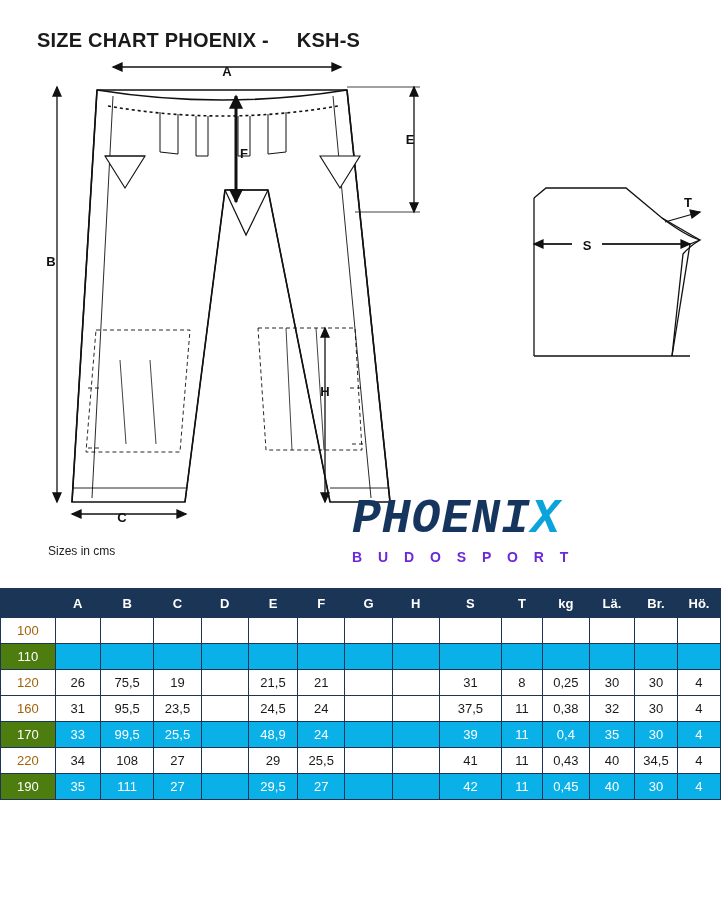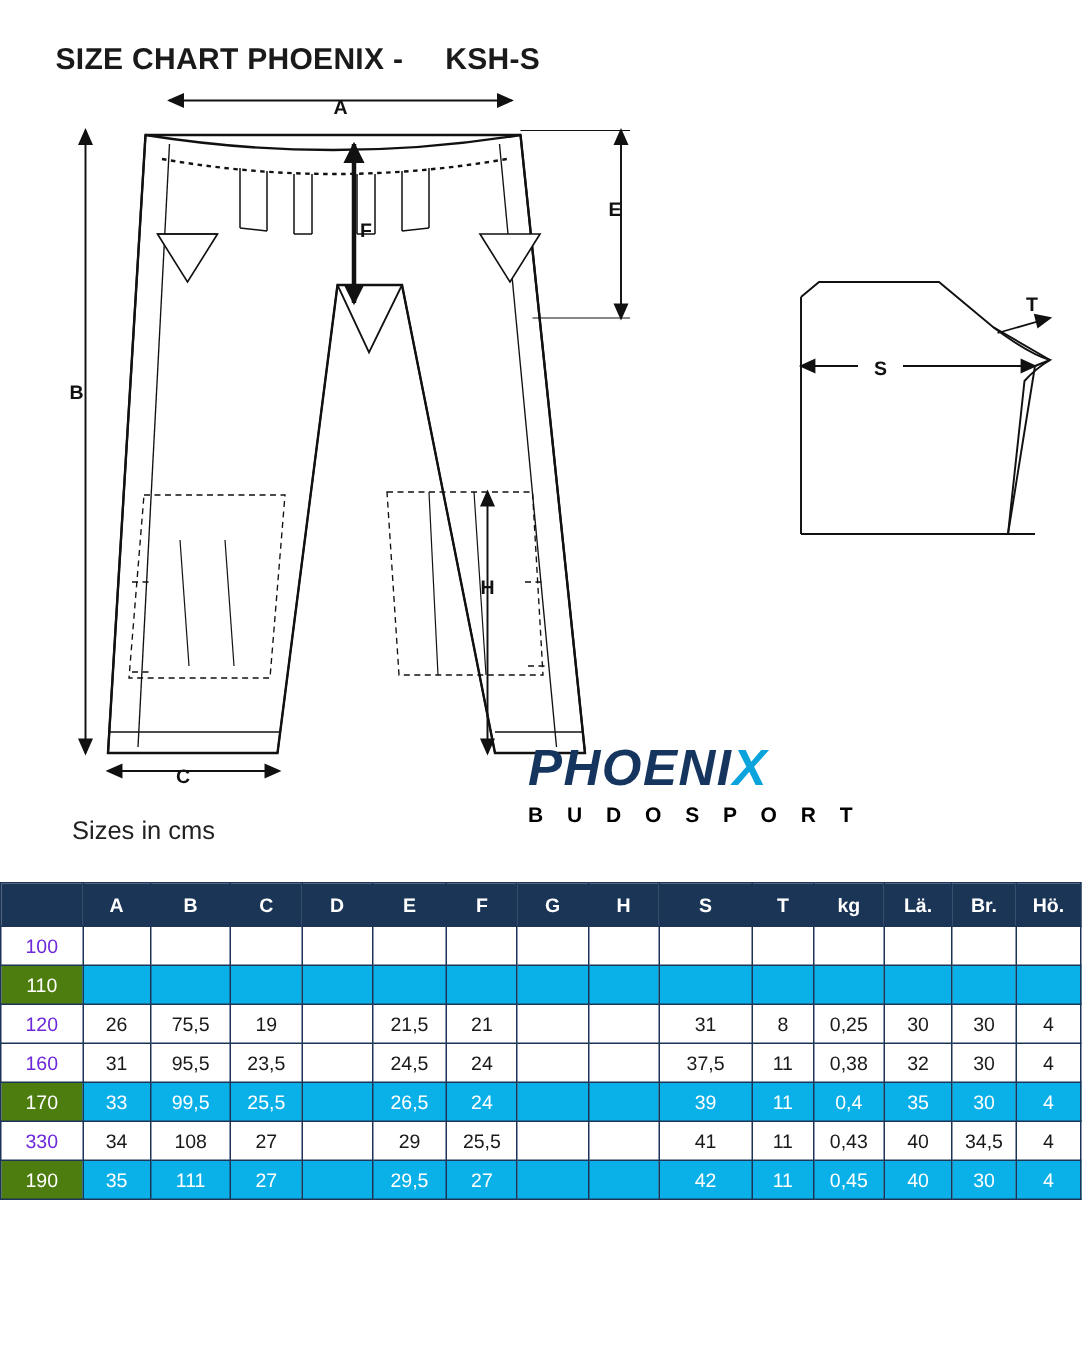--- a/index.html
+++ b/index.html
@@ -36,47 +36,47 @@
     position: absolute;
     left: 0;
     top: 40px;
     width: 721px;
     height: 510px;
   }
   .sizes-note {
     position: absolute;
     left: 48px;
     top: 544px;
-    font-size: 17px;
+    font-size: 12px;
     color: #222;
   }
   .logo-wrap {
     position: absolute;
     left: 352px;
     top: 495px;
     width: 330px;
     height: 95px;
   }
   .logo-text {
-    font-family: Liberation Sans, sans-serif;
-    font-size: 34px;
+    font-family: Liberation Mono, monospace;
+    font-size: 48px;
     font-weight: bold;
     font-style: italic;
     color: #15355e;
     letter-spacing: 1px;
     line-height: 1;
   }
   .logo-x {
     color: #0aa3dc;
   }
   .logo-sub {
     margin-top: 6px;
     font-size: 14px;
     font-weight: bold;
-    color: #000000;
+    color: #6d28d9;
     letter-spacing: 6px;
   }
   
   table.size-table {
     position: absolute;
     left: 0;
     top: 588px;
     border-collapse: collapse;
     width: 721px;
     font-size: 13px;
@@ -100,21 +100,21 @@
   table.size-table thead th.corner {
     background: #1b3557;
   }
   tr.alt td {
     background: #0ab0e8;
     color: #ffffff;
   }
   td.rowhead {
     font-weight: bold;
     background: #ffffff;
-    color: #6d28d9;
+    color: #a16207;
   }
   tr.alt td.rowhead {
     background: #4d7c0f;
     color: #ffffff;
   }
   .lbl {
     font-size: 13px;
     fill: #111;
     font-family: "Liberation Sans", sans-serif;
     font-weight: bold;
@@ -344,33 +344,33 @@
           <td>32</td>
           <td>30</td>
           <td>4</td>
         </tr>
         <tr class="alt">
           <td class="rowhead">170</td>
           <td>33</td>
           <td>99,5</td>
           <td>25,5</td>
           <td></td>
-          <td>26,5</td>
+          <td>48,9</td>
           <td>24</td>
           <td></td>
           <td></td>
           <td>39</td>
           <td>11</td>
           <td>0,4</td>
           <td>35</td>
           <td>30</td>
           <td>4</td>
         </tr>
         <tr>
-          <td class="rowhead">330</td>
+          <td class="rowhead">220</td>
           <td>34</td>
           <td>108</td>
           <td>27</td>
           <td></td>
           <td>29</td>
           <td>25,5</td>
           <td></td>
           <td></td>
           <td>41</td>
           <td>11</td>

